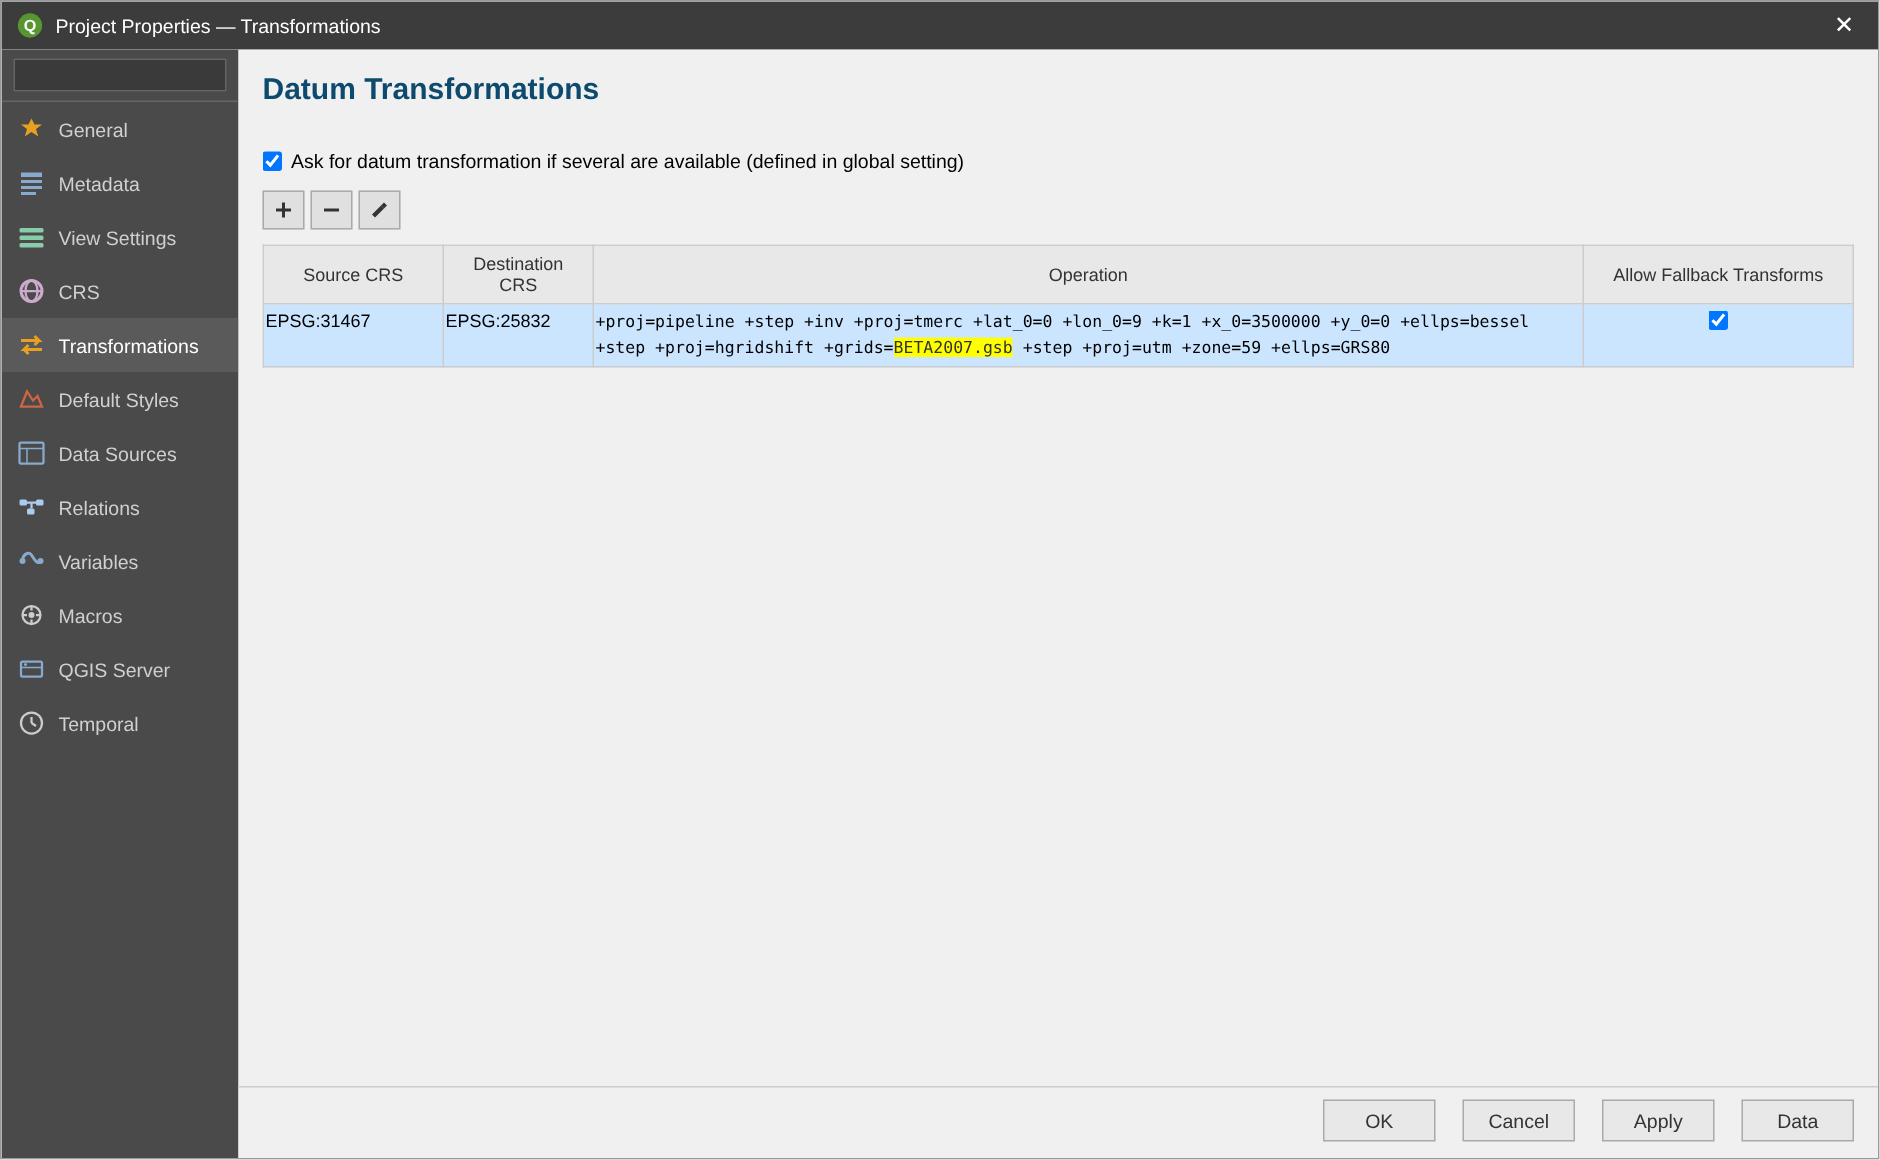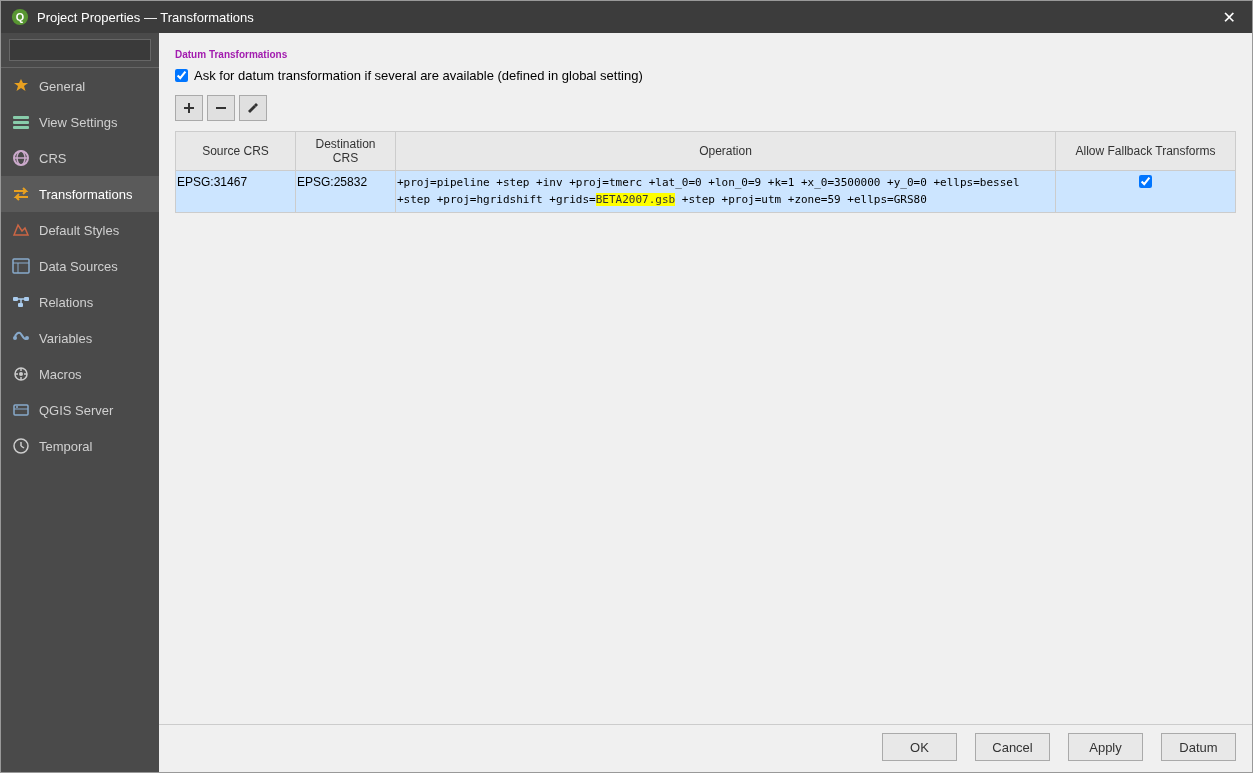--- a/index.html
+++ b/index.html
@@ -113,24 +113,24 @@
       overflow: hidden;
     }
 
     .content-panel {
       flex: 1;
       padding: 16px;
       overflow-y: auto;
     }
 
     .panel-title {
-      font-size: 10px;
+      font-size: 20px;
       font-weight: bold;
-      color: #a21caf;
-      margin-bottom: 8px;
+      color: #0c4a6e;
+      margin-bottom: 28px;
     }
 
     .checkbox-row {
       display: flex;
       gap: 6px;
       margin-bottom: 12px;
     }
 
     .checkbox-row input[type="checkbox"] {
       margin: 0;
@@ -248,20 +248,31 @@
 
       <div class="sidebar-item">
         <div class="sidebar-icon">
           <svg width="18" height="18" viewBox="0 0 18 18">
             <path d="M9 2L11 6H16L12 9L13.5 14L9 11L4.5 14L6 9L2 6H7Z" fill="#e8a020"></path>
           </svg>
         </div>
         <span>General</span>
       </div>
 
+      <div class="sidebar-item">
+        <div class="sidebar-icon">
+          <svg width="18" height="18" viewBox="0 0 18 18">
+            <rect x="2" y="2" width="14" height="3" fill="#88aacc"></rect>
+            <rect x="2" y="7" width="14" height="2" fill="#88aacc"></rect>
+            <rect x="2" y="11" width="14" height="2" fill="#88aacc"></rect>
+            <rect x="2" y="15" width="10" height="2" fill="#88aacc"></rect>
+          </svg>
+        </div>
+        <span>Metadata</span>
+      </div>
 
       <div class="sidebar-item">
         <div class="sidebar-icon">
           <svg width="18" height="18" viewBox="0 0 18 18">
             <rect x="1" y="3" width="16" height="3" rx="1" fill="#88ccaa"></rect>
             <rect x="1" y="8" width="16" height="3" rx="1" fill="#88ccaa"></rect>
             <rect x="1" y="13" width="16" height="3" rx="1" fill="#88ccaa"></rect>
           </svg>
         </div>
         <span>View Settings</span>
@@ -430,18 +441,18 @@
             </tr>
           </tbody>
         </table>
 
       </div>
 
       <div class="bottom-bar">
         <button class="bottom-btn">OK</button>
         <button class="bottom-btn">Cancel</button>
         <button class="bottom-btn">Apply</button>
-        <button class="bottom-btn">Datum</button>
+        <button class="bottom-btn">Data</button>
       </div>
     </div>
 
   </div>
 </div>
 
 </body></html>

